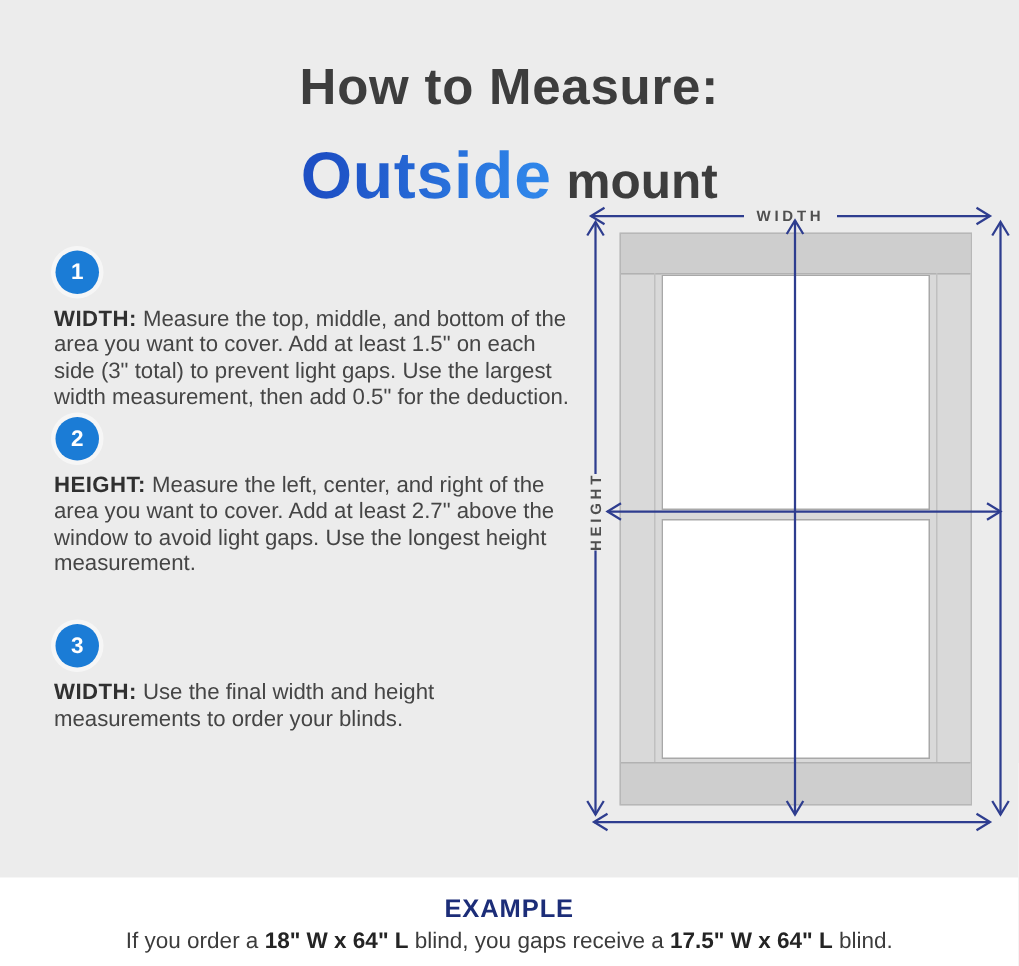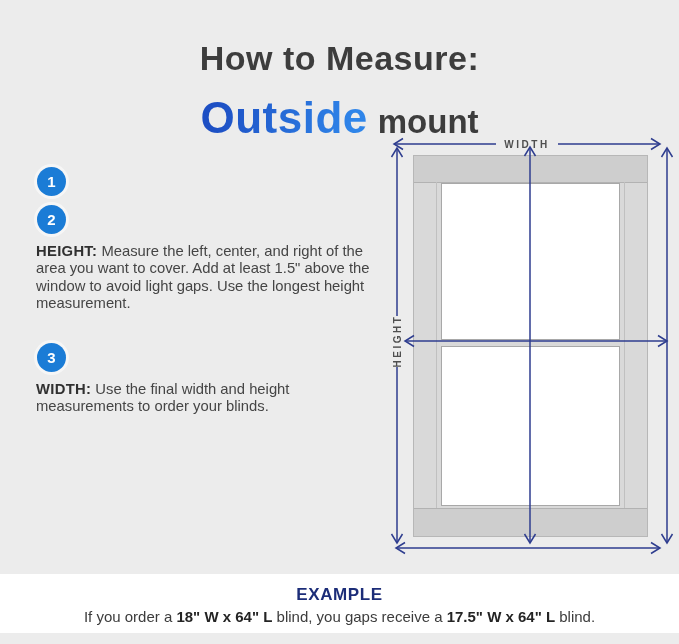--- a/index.html
+++ b/index.html
@@ -63,21 +63,21 @@
   .pane-upper{top:27px;height:157px;}
   .pane-lower{top:190px;height:160px;}
   .arrows{position:absolute;left:0;top:0;}
   .arrows line,.arrows polyline{stroke:#2e3d8f;stroke-width:1.5;fill:none;}
   .arrows text{
     fill:#4f4f4f;font-size:10px;font-weight:700;letter-spacing:2.5px;
     font-family:"Liberation Sans","DejaVu Sans",sans-serif;
   }
   
   .example{
-    position:absolute;left:0;bottom:11px;width:679px;height:59px;
+    position:absolute;left:0;bottom:0;width:679px;height:59px;
     background:#ffffff;text-align:center;
   }
   .example-heading{
     margin-top:11px;font-size:17px;font-weight:800;
     color:#1c2d78;letter-spacing:.6px;
   }
   .example-text{
     margin:3px 0 0 0;font-size:15px;color:#3c3c3c;line-height:18px;
   }
   .example-text strong{color:#242424;font-weight:700;}
@@ -90,24 +90,25 @@
   <header class="title-block">
     <h1 class="title-line1">How to Measure:</h1>
     <div class="title-line2">
       <span class="title-accent">Outside</span><span class="title-suffix">mount</span>
     </div>
   </header>
 
   <section class="steps">
     <div class="step step-1">
       <div class="badge">1</div>
+      <p class="step-text"><strong>WIDTH:</strong><span> Measure the top, middle, and bottom of the area you want to cover. Add at least 1.5" on each side (3" total) to prevent light gaps. Use the largest width measurement, then add 0.5" for the deduction.</span></p>
     </div>
     <div class="step step-2">
       <div class="badge">2</div>
-      <p class="step-text"><strong>HEIGHT:</strong><span> Measure the left, center, and right of the area you want to cover. Add at least 1.5" above the window to avoid light gaps. Use the longest height measurement.</span></p>
+      <p class="step-text"><strong>HEIGHT:</strong><span> Measure the left, center, and right of the area you want to cover. Add at least 2.7" above the window to avoid light gaps. Use the longest height measurement.</span></p>
     </div>
     <div class="step step-3">
       <div class="badge">3</div>
       <p class="step-text"><strong>WIDTH:</strong><span> Use the final width and height measurements to order your blinds.</span></p>
     </div>
   </section>
 
   <div class="diagram">
     <div class="window">
       <div class="win-header"></div>

